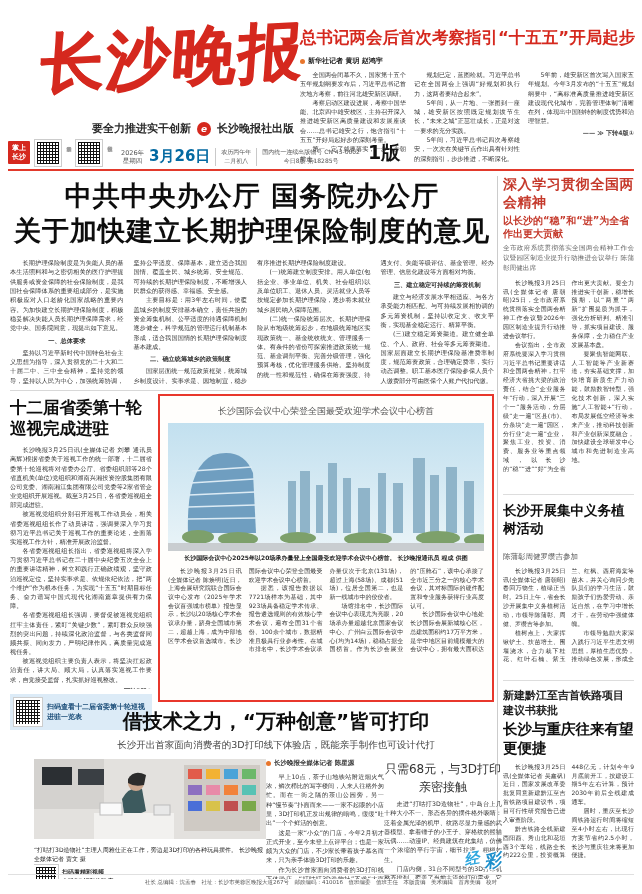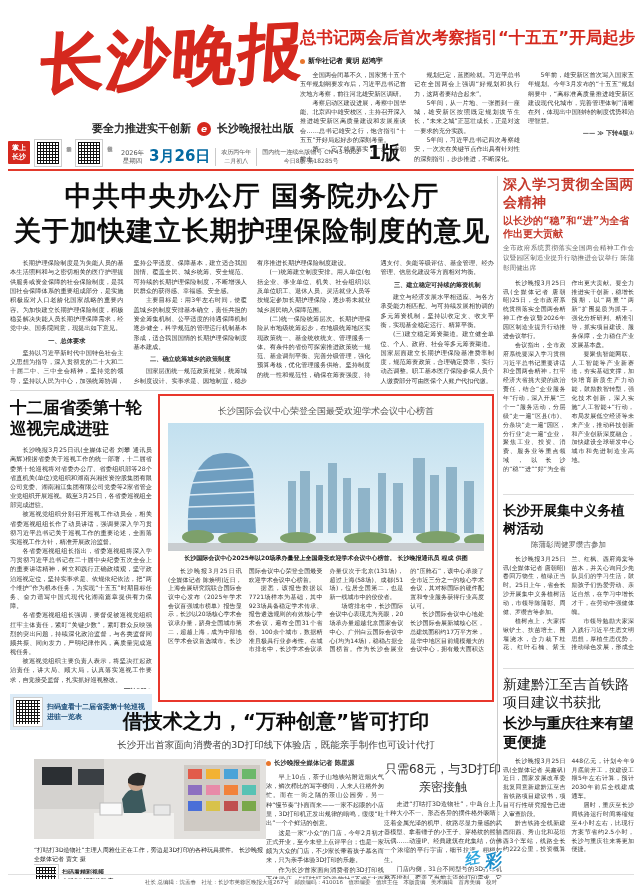--- a/index.html
+++ b/index.html
@@ -78,22 +78,22 @@
   .sb{position:absolute;left:503px;top:176px;width:131px;height:692px;overflow:hidden;}
   .s1-k{color:#c5392b;font-weight:900;font-size:14px;letter-spacing:0.5px;text-align:justify;}
   .s1-t{color:#c5392b;font-weight:900;font-size:10px;margin-top:2px;line-height:1.3;}
   .s1-sub{margin-top:4px;font-size:6.6px;color:#666;line-height:1.5;text-align:justify;}
   .sb-body2{margin-top:5px;overflow:hidden;column-count:2;column-gap:6px;font-size:6px;line-height:1.48;color:#333;}
   .s1-body{height:208px;}
   .s2-body{height:106px;}
   .s3-body{height:104px;}
   .sb-hr{border:none;border-top:1px solid #ddd;margin:7px 0;}
   .s2-t{font-size:13.5px;font-weight:900;color:#0d0d0d;}
-  .s2-sub{font-size:7.5px;color:#555;margin-top:2px;text-align:center;}
-  .s3-k{font-size:14px;font-weight:normal;color:#222;}
+  .s2-sub{font-size:7.5px;color:#555;margin-top:14px;}
+  .s3-k{font-size:11px;font-weight:bold;color:#222;}
   .s3-t{font-size:14.5px;font-weight:900;color:#0d0d0d;margin-top:2px;}
 
   
   .guide{margin-top:9px;}
   .g-head{display:flex;align-items:center;gap:8px;background:#fef9c3;padding:3px 5px;}
   .g-title{font-size:11px;font-weight:bold;letter-spacing:5px;color:#222;}
   .g-btn{width:34px;height:15px;background:#2e9fd6;border-radius:8px;display:flex;align-items:center;justify-content:center;}
 
   
   .footer{position:absolute;left:8px;right:8px;top:874px;border-top:1px solid #e0e0e0;padding-top:4px;text-align:center;font-size:5.5px;color:#555;}

